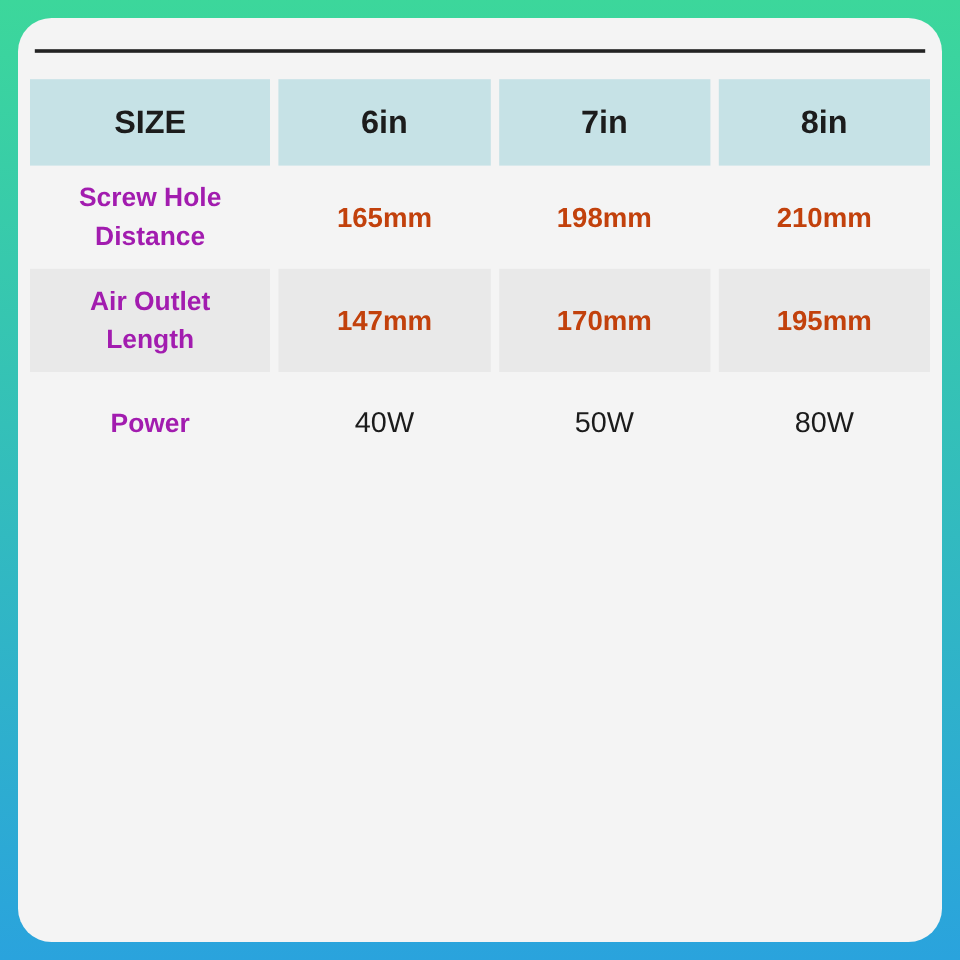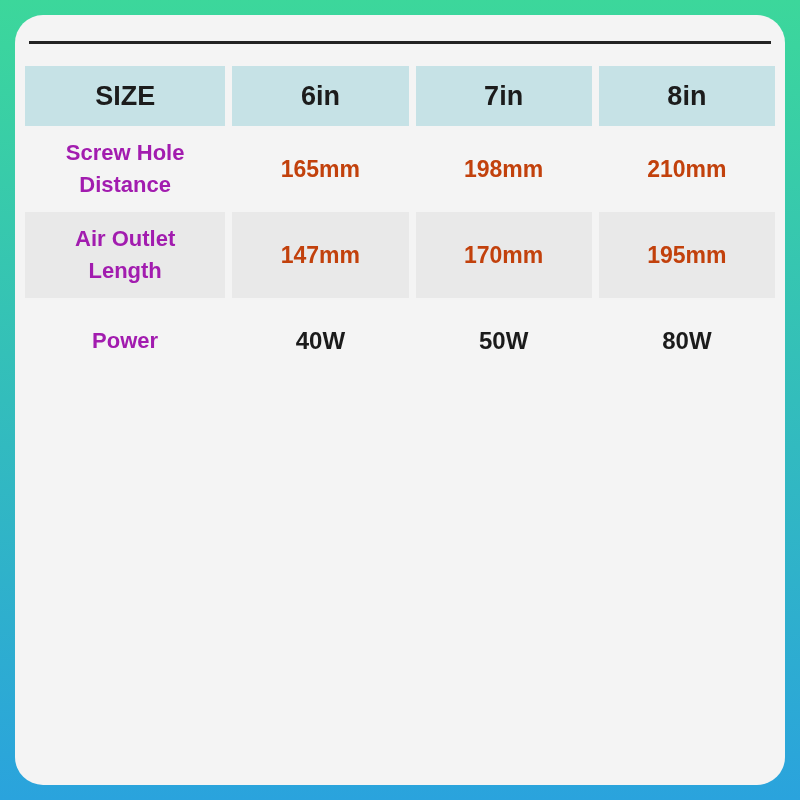--- a/index.html
+++ b/index.html
@@ -38,21 +38,21 @@
     margin:22px auto 0;
     border-collapse:separate;
     border-spacing:7px 0;
     width:764px;
     table-layout:fixed;
   }
   col.c0{width:200px}
   col.c1,col.c2,col.c3{width:176px}
   .size-table thead th{
     background:var(--header-bg,#c6e2e6);
-    height:60px;
+    height:72px;
     font-size:27px;font-weight:700;
     color:#1c1c1c;
     text-align:center;vertical-align:middle;
     padding:0;
   }
   .size-table tbody td{
     height:86px;
     text-align:center;vertical-align:middle;
     padding:0;
   }
@@ -62,21 +62,21 @@
   td.label{
     font-weight:700;font-size:22px;line-height:1.45;
     color:#a21caf;
     white-space:pre-line;
   }
   td.value{
     font-size:23px;font-weight:700;
     color:#c2410c;
   }
   .size-table tbody tr:last-child td.value{
-    font-weight:700;font-size:24px;color:#1b1b1b;
+    font-weight:400;font-size:24px;color:#1b1b1b;
   }
 </style>
 </head>
 <body>
 
 <div class="frame">
   <div class="card">
 
 
     <div class="divider"></div>

